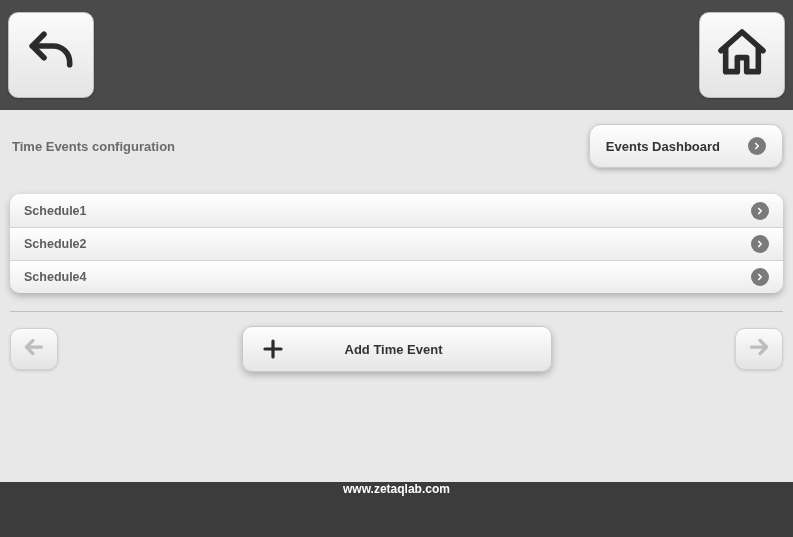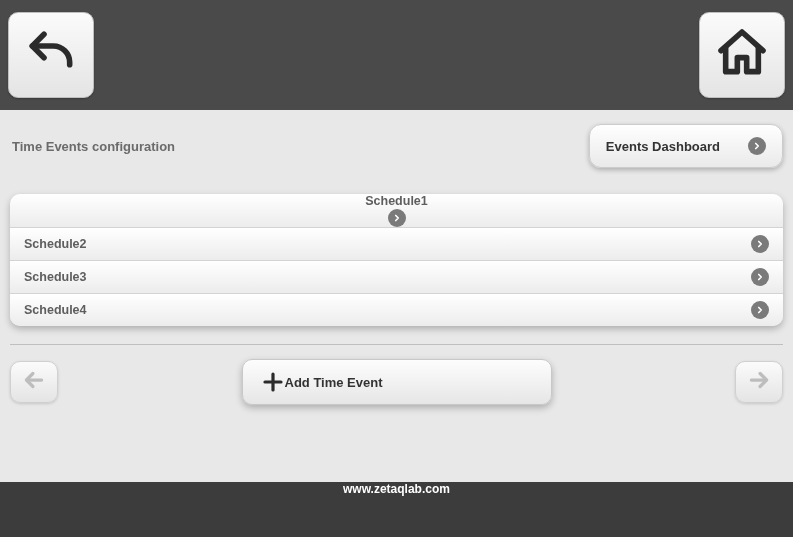--- a/index.html
+++ b/index.html
@@ -84,21 +84,21 @@
     justify-content: space-between;
     padding: 0 14px;
     height: 33px;
     background: linear-gradient(#ffffff, #ececec);
     border-top: 1px solid #d3d3d3;
     cursor: pointer;
     font-size: 12.5px;
     font-weight: bold;
     color: #5e5e5e;
   }
-  .list-row:first-child { border-top: none; flex-direction: column; }
+  .list-row:first-child { border-top: none; }
 
   .divider {
     height: 1px;
     background: #bfbfbf;
     margin: 0 0 14px 0;
   }
 
   .action-row {
     display: flex;
     align-items: center;
@@ -119,20 +119,21 @@
   .add-btn {
     height: 46px;
     width: 310px;
     border-radius: 10px;
     background: linear-gradient(#fdfdfd, #e6e6e6);
     border: 1px solid #c8c8c8;
     box-shadow: 0 3px 7px rgba(0,0,0,0.25);
     display: flex;
     align-items: center;
     padding: 0 18px;
+    gap: 60px;
     font-weight: bold;
     font-size: 13px;
     color: #333;
     cursor: pointer;
   }
   .plus {
     width: 24px; height: 24px;
   }
 
   .footer {
@@ -197,28 +198,20 @@
     </div>
     <div class="list-row">
       <span>Schedule2</span>
       <span class="round-arrow">
         <svg viewBox="0 0 24 24" fill="none" stroke="#fff" stroke-width="4" stroke-linecap="round" stroke-linejoin="round">
             <polyline points="9 6 15 12 9 18"></polyline>
           </svg>
       </span>
     </div>
     <div class="list-row">
-      <span>Schedule3</span>
-      <span class="round-arrow">
-        <svg viewBox="0 0 24 24" fill="none" stroke="#fff" stroke-width="4" stroke-linecap="round" stroke-linejoin="round">
-            <polyline points="9 6 15 12 9 18"></polyline>
-          </svg>
-      </span>
-    </div>
-    <div class="list-row">
       <span>Schedule4</span>
       <span class="round-arrow">
         <svg viewBox="0 0 24 24" fill="none" stroke="#fff" stroke-width="4" stroke-linecap="round" stroke-linejoin="round">
             <polyline points="9 6 15 12 9 18"></polyline>
           </svg>
       </span>
     </div>
   </div>
 
   <div class="divider"></div>

